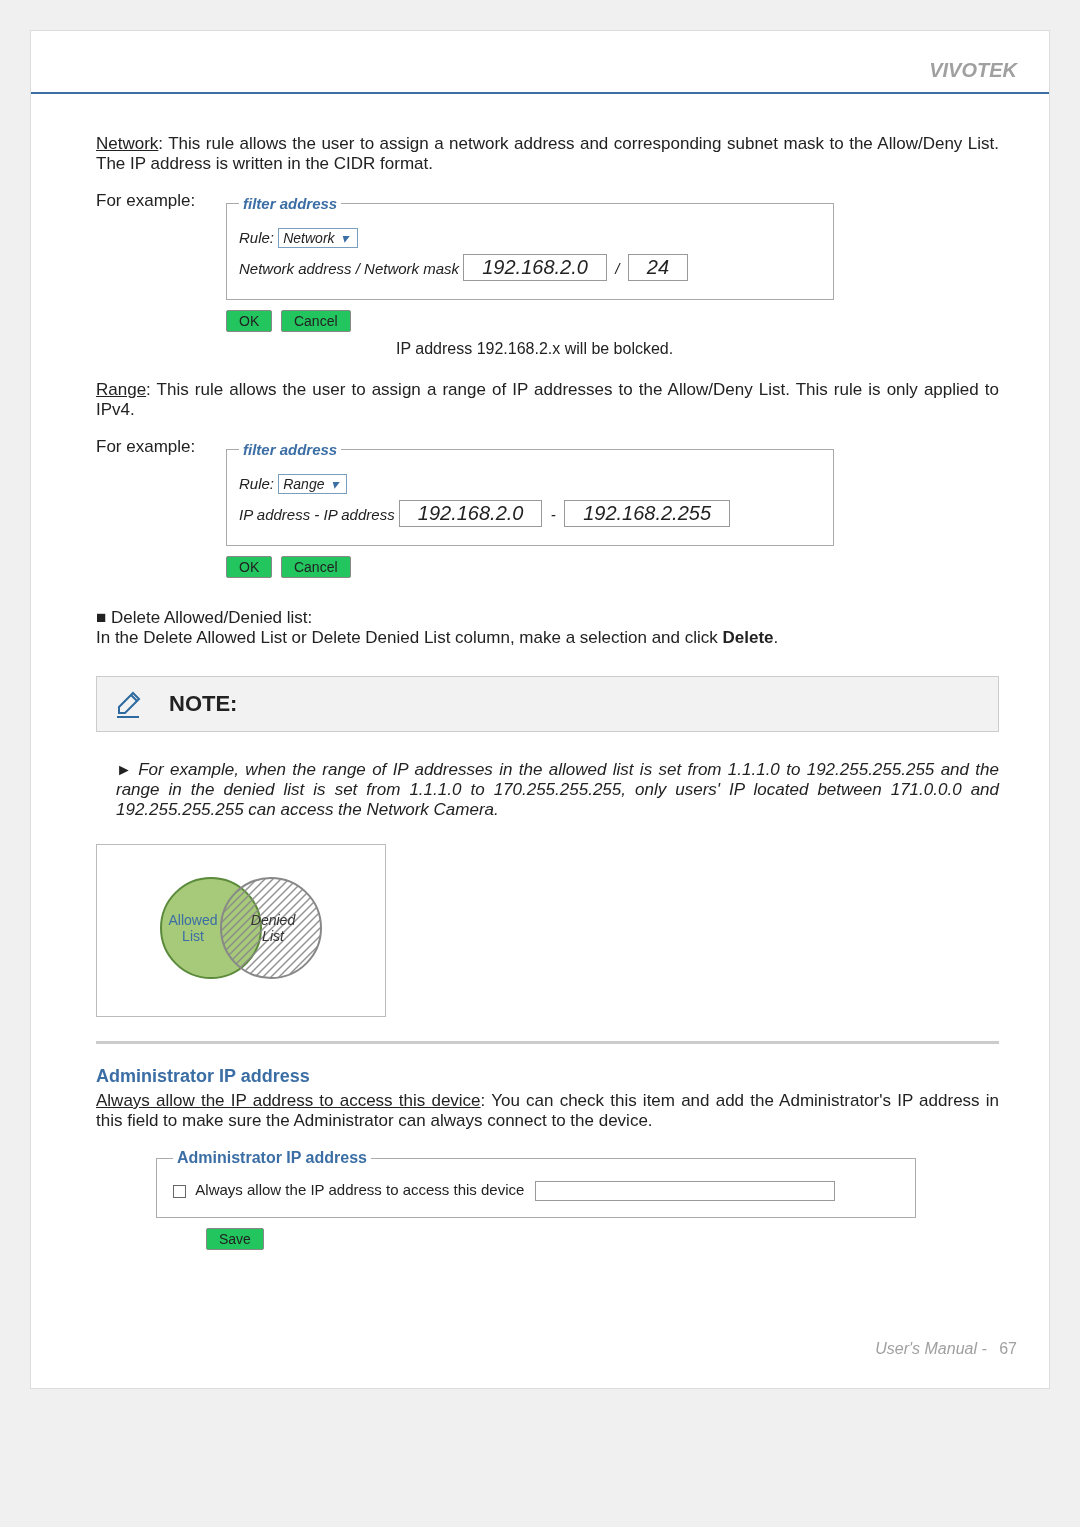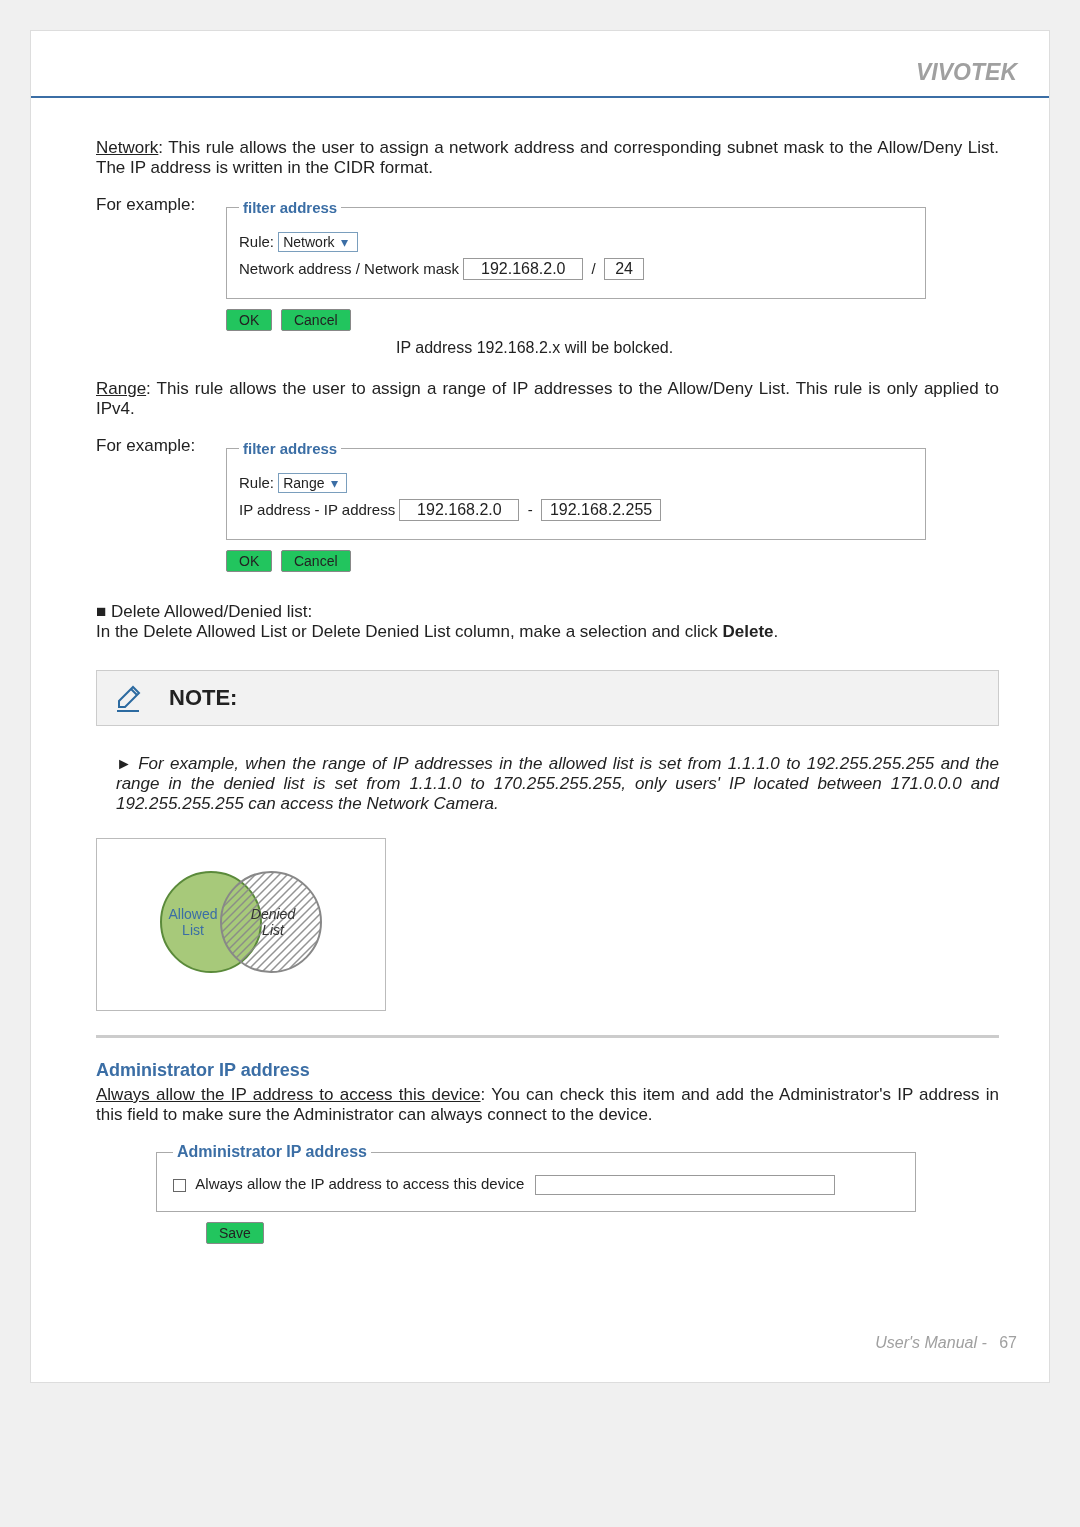--- a/index.html
+++ b/index.html
@@ -15,42 +15,43 @@
     border: 1px solid #ddd;
     position: relative;
     padding: 0 0 30px 0;
   }
   .brand-bar {
     text-align: right;
     padding: 28px 32px 10px 0;
     color: #a0a0a0;
     font-style: italic;
     font-weight: bold;
-    font-size: 23px;
+    font-size: 20px;
   }
   .hr-blue {
     border: none;
     border-top: 2px solid #3b6ea5;
     margin: 0 0 40px 0;
   }
   .content {
     padding: 0 50px 0 65px;
     font-size: 17px;
     color: #222;
   }
   .justify { text-align: justify; }
   .u { text-decoration: underline; }
   .italic { font-style: italic; }
   .bold { font-weight: bold; }
 
   fieldset.filter {
     border: 1px solid #aaa;
     margin: 4px 0 10px 0;
     padding: 10px 12px 12px 12px;
-    width: 700px;
+    width: 608px;
+    font-style: italic;
   }
   fieldset.filter legend {
     color: #3b6ea5;
     font-weight: bold;
     font-size: 15px;
     padding: 0 4px;
   }
   .fs-row { margin: 6px 0; font-size: 15px; }
   .sel {
     display: inline-block;
@@ -62,25 +63,24 @@
   .sel .chev {
     display: inline-block;
     width: 16px;
     text-align: center;
     color: #3b6ea5;
     margin-left: 2px;
   }
   .inp {
     display: inline-block;
     border: 1px solid #999;
-    padding: 1px 7px;
-    font-size: 16px;
+    padding: 1px 18px;
+    font-size: 20px;
     min-width: 120px;
     background: #fff;
-    text-align: center;
   }
   .btn {
     display: inline-block;
     border: 1px solid #888;
     padding: 2px 12px;
     font-size: 14px;
     background: #22c55e;
     border-radius: 2px;
     margin-right: 4px;
   }

